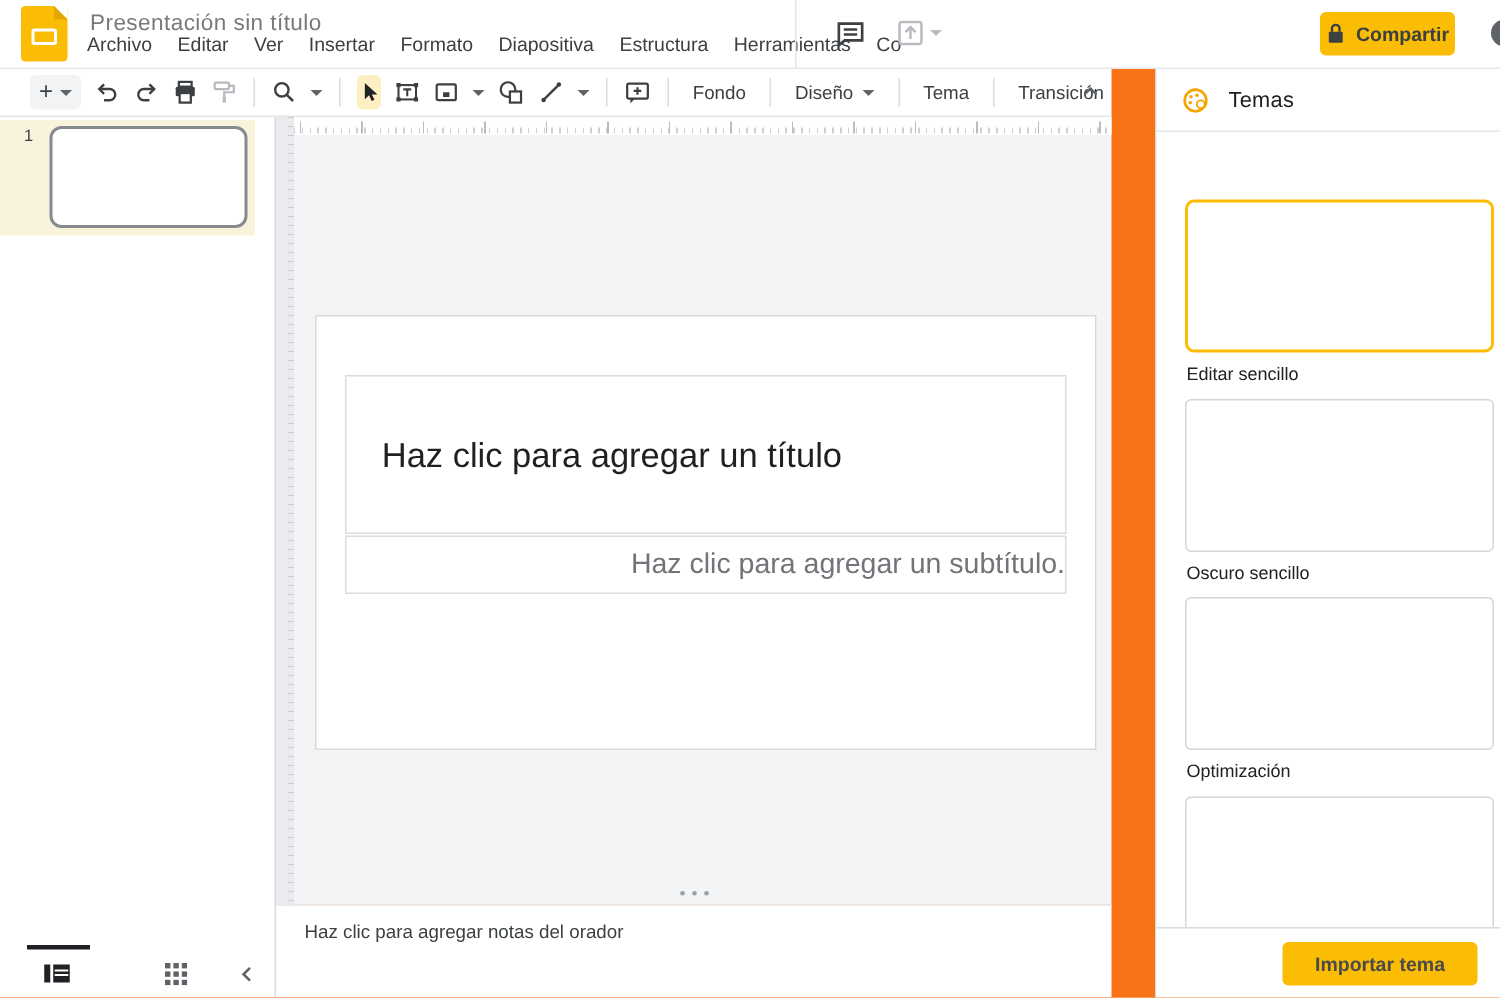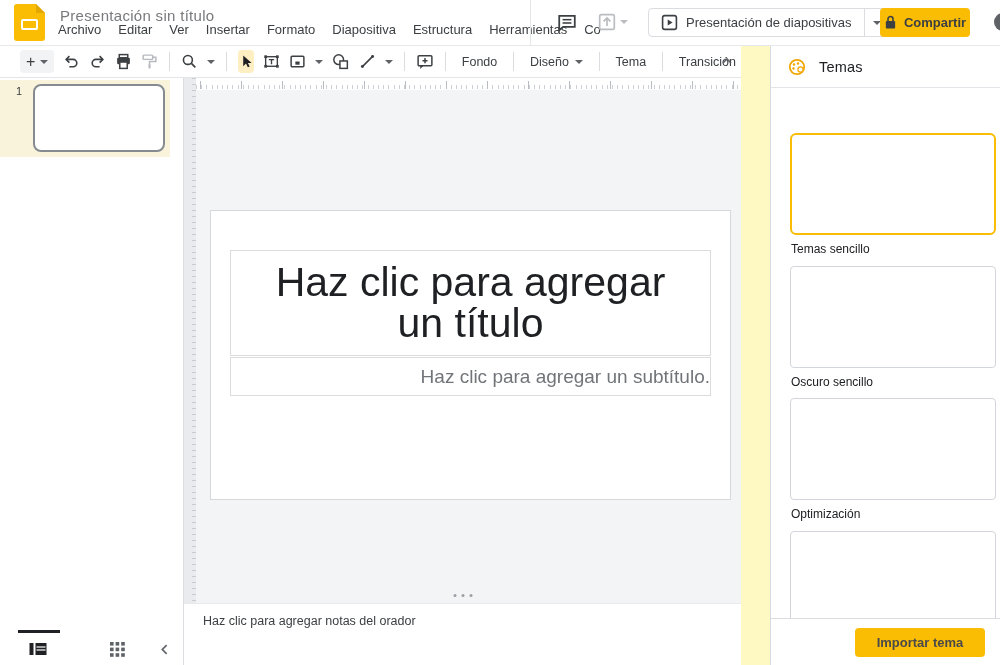--- a/index.html
+++ b/index.html
@@ -1,18 +1,18 @@
 <!DOCTYPE html>
 <html><head>
 <meta charset="utf-8">
 <style>
   * { margin:0; padding:0; box-sizing:border-box; }
   html,body { width:1000px; height:665px; }
   body { font-family:"Liberation Sans", sans-serif; background:#fff; }
-  #app { position:relative; width:1000px; height:665px; overflow:hidden; background:#fef9c3; }
+  #app { position:relative; width:1000px; height:665px; overflow:hidden; background:#f97316; }
 
   
   .header { position:absolute; left:0; top:0; width:1000px; height:46px; background:#fff; border-bottom:1px solid #e6e8ea; }
   .logo { position:absolute; left:14px; top:4px; width:31px; height:37px; background:#fbbc04; border-radius:3px; }
   .logo .fold { position:absolute; right:0; top:0; width:0; height:0; border-top:9px solid #fff; border-left:9px solid transparent; }
   .logo .fold2 { position:absolute; right:0; top:0; width:0; height:0; border-bottom:9px solid #e0a800; border-right:9px solid transparent; transform:translateY(0); }
   .logo .inner { position:absolute; left:7px; top:15px; width:17px; height:11px; border:2.5px solid #fff; border-radius:2px; }
   .doc-title { position:absolute; left:60px; top:7px; font-size:15px; color:#77797c; letter-spacing:.3px; }
   .menubar { position:absolute; left:58px; top:22px; height:18px; display:flex; gap:17px; font-size:13px; color:#3c4043; }
   .menubar span { cursor:default; }
@@ -52,21 +52,21 @@
   
   .canvas { position:absolute; left:184px; top:78px; width:557px; height:525px; background:#f2f4f5; }
   .v-ruler { position:absolute; left:0; top:0; width:12px; height:525px; background-color:#e9ebee;
     background-image:repeating-linear-gradient(to bottom,#c8ccd0 0 1px,transparent 1px 6px);
     background-size:4px 100%; background-position:right 0 top 0; background-repeat:no-repeat; }
   .h-ruler { position:absolute; left:12px; top:0; width:545px; height:12px; background-color:#fff;
     background-image:repeating-linear-gradient(to right,#b9bdc1 0 1px,transparent 1px 41px),repeating-linear-gradient(to right,#cdd1d5 0 1px,transparent 1px 5.2px);
     background-size:100% 8px,100% 4px; background-position:left 4px bottom 1px,left bottom 1px; background-repeat:no-repeat; }
   .slide { position:absolute; left:26px; top:132px; width:521px; height:290px; background:#fff; border:1px solid #d6d9dc; }
   .title-box { position:absolute; left:19px; top:39px; width:481px; height:106px; border:1px solid #dadcde; display:flex; align-items:center; justify-content:center; }
-  .title-box span { display:block; width:432px; text-align:center; font-size:41px; line-height:41px; color:#1f2023; }
+  .title-box span { display:block; width:432px; text-align:left; font-size:23px; line-height:41px; color:#1f2023; }
   .subtitle-box { position:absolute; left:19px; top:146px; width:481px; height:39px; border:1px solid #dadcde; display:flex; align-items:center; justify-content:flex-end; }
   .subtitle-box span { font-size:19px; color:#717579; }
   .notes-handle { position:absolute; left:50%; top:516px; transform:translateX(-50%); display:flex; gap:5px; }
   .notes-handle i { width:3px; height:3px; border-radius:50%; background:#9aa0a6; }
 
   
   .notes { position:absolute; left:184px; top:603px; width:557px; height:62px; background:#fff; border-top:1px solid #e8eaec; }
   .notes-text { position:absolute; left:19px; top:10px; font-size:12.5px; color:#3c4043; }
 
   
@@ -122,32 +122,20 @@
 
     <div class="hdr-present">
       <svg width="18" height="18" viewBox="0 0 16 16">
         <rect x="1.5" y="1.5" width="13" height="13" rx="1.5" fill="none" stroke="currentColor" stroke-width="1.5"></rect>
         <line x1="8" y1="11.5" x2="8" y2="5" stroke="currentColor" stroke-width="1.5"></line>
         <polyline points="5,7.5 8,4.5 11,7.5" fill="none" stroke="currentColor" stroke-width="1.5"></polyline>
       </svg>
       <span class="caret dis"></span>
     </div>
 
-    <div class="slideshow-btn">
-      <div class="slideshow-main">
-        <svg width="17" height="17" viewBox="0 0 16 16">
-          <rect x="1.5" y="1.5" width="13" height="13" rx="2" fill="none" stroke="#3c4043" stroke-width="1.5"></rect>
-          <path d="M6.3 5.2v5.6l4.6-2.8z" fill="#3c4043"></path>
-        </svg>
-        <span>Presentación de diapositivas</span>
-      </div>
-      <div class="slideshow-caret">
-        <span class="caret"></span>
-      </div>
-    </div>
 
     <div class="share-btn">
       <svg width="13" height="15" viewBox="0 0 14 16">
         <rect x="2" y="6.5" width="10" height="8" rx="1" fill="#3c4043"></rect>
         <path d="M4.3 6.5V4.3a2.7 2.7 0 0 1 5.4 0v2.2" fill="none" stroke="#3c4043" stroke-width="1.7"></path>
       </svg>
       <span>Compartir</span>
     </div>
 
     <div class="avatar-sliver"></div>
@@ -337,21 +325,21 @@
       <div class="panel-close">
         <svg width="15" height="15" viewBox="0 0 14 14">
           <line x1="2.5" y1="2.5" x2="11.5" y2="11.5" stroke="currentColor" stroke-width="1.5"></line>
           <line x1="11.5" y1="2.5" x2="2.5" y2="11.5" stroke="currentColor" stroke-width="1.5"></line>
         </svg>
       </div>
     </div>
 
 
     <div class="theme-thumb selected" style="top:87px;"></div>
-    <div class="theme-label" style="top:196px;">Temas sencillo</div>
+    <div class="theme-label" style="top:196px;">Editar sencillo</div>
 
     <div class="theme-thumb" style="top:220px;"></div>
     <div class="theme-label" style="top:329px;">Oscuro sencillo</div>
 
     <div class="theme-thumb" style="top:352px;"></div>
     <div class="theme-label" style="top:461px;">Optimización</div>
 
     <div class="theme-thumb" style="top:485px;"></div>
 
     <div class="panel-scrollbar"></div>

